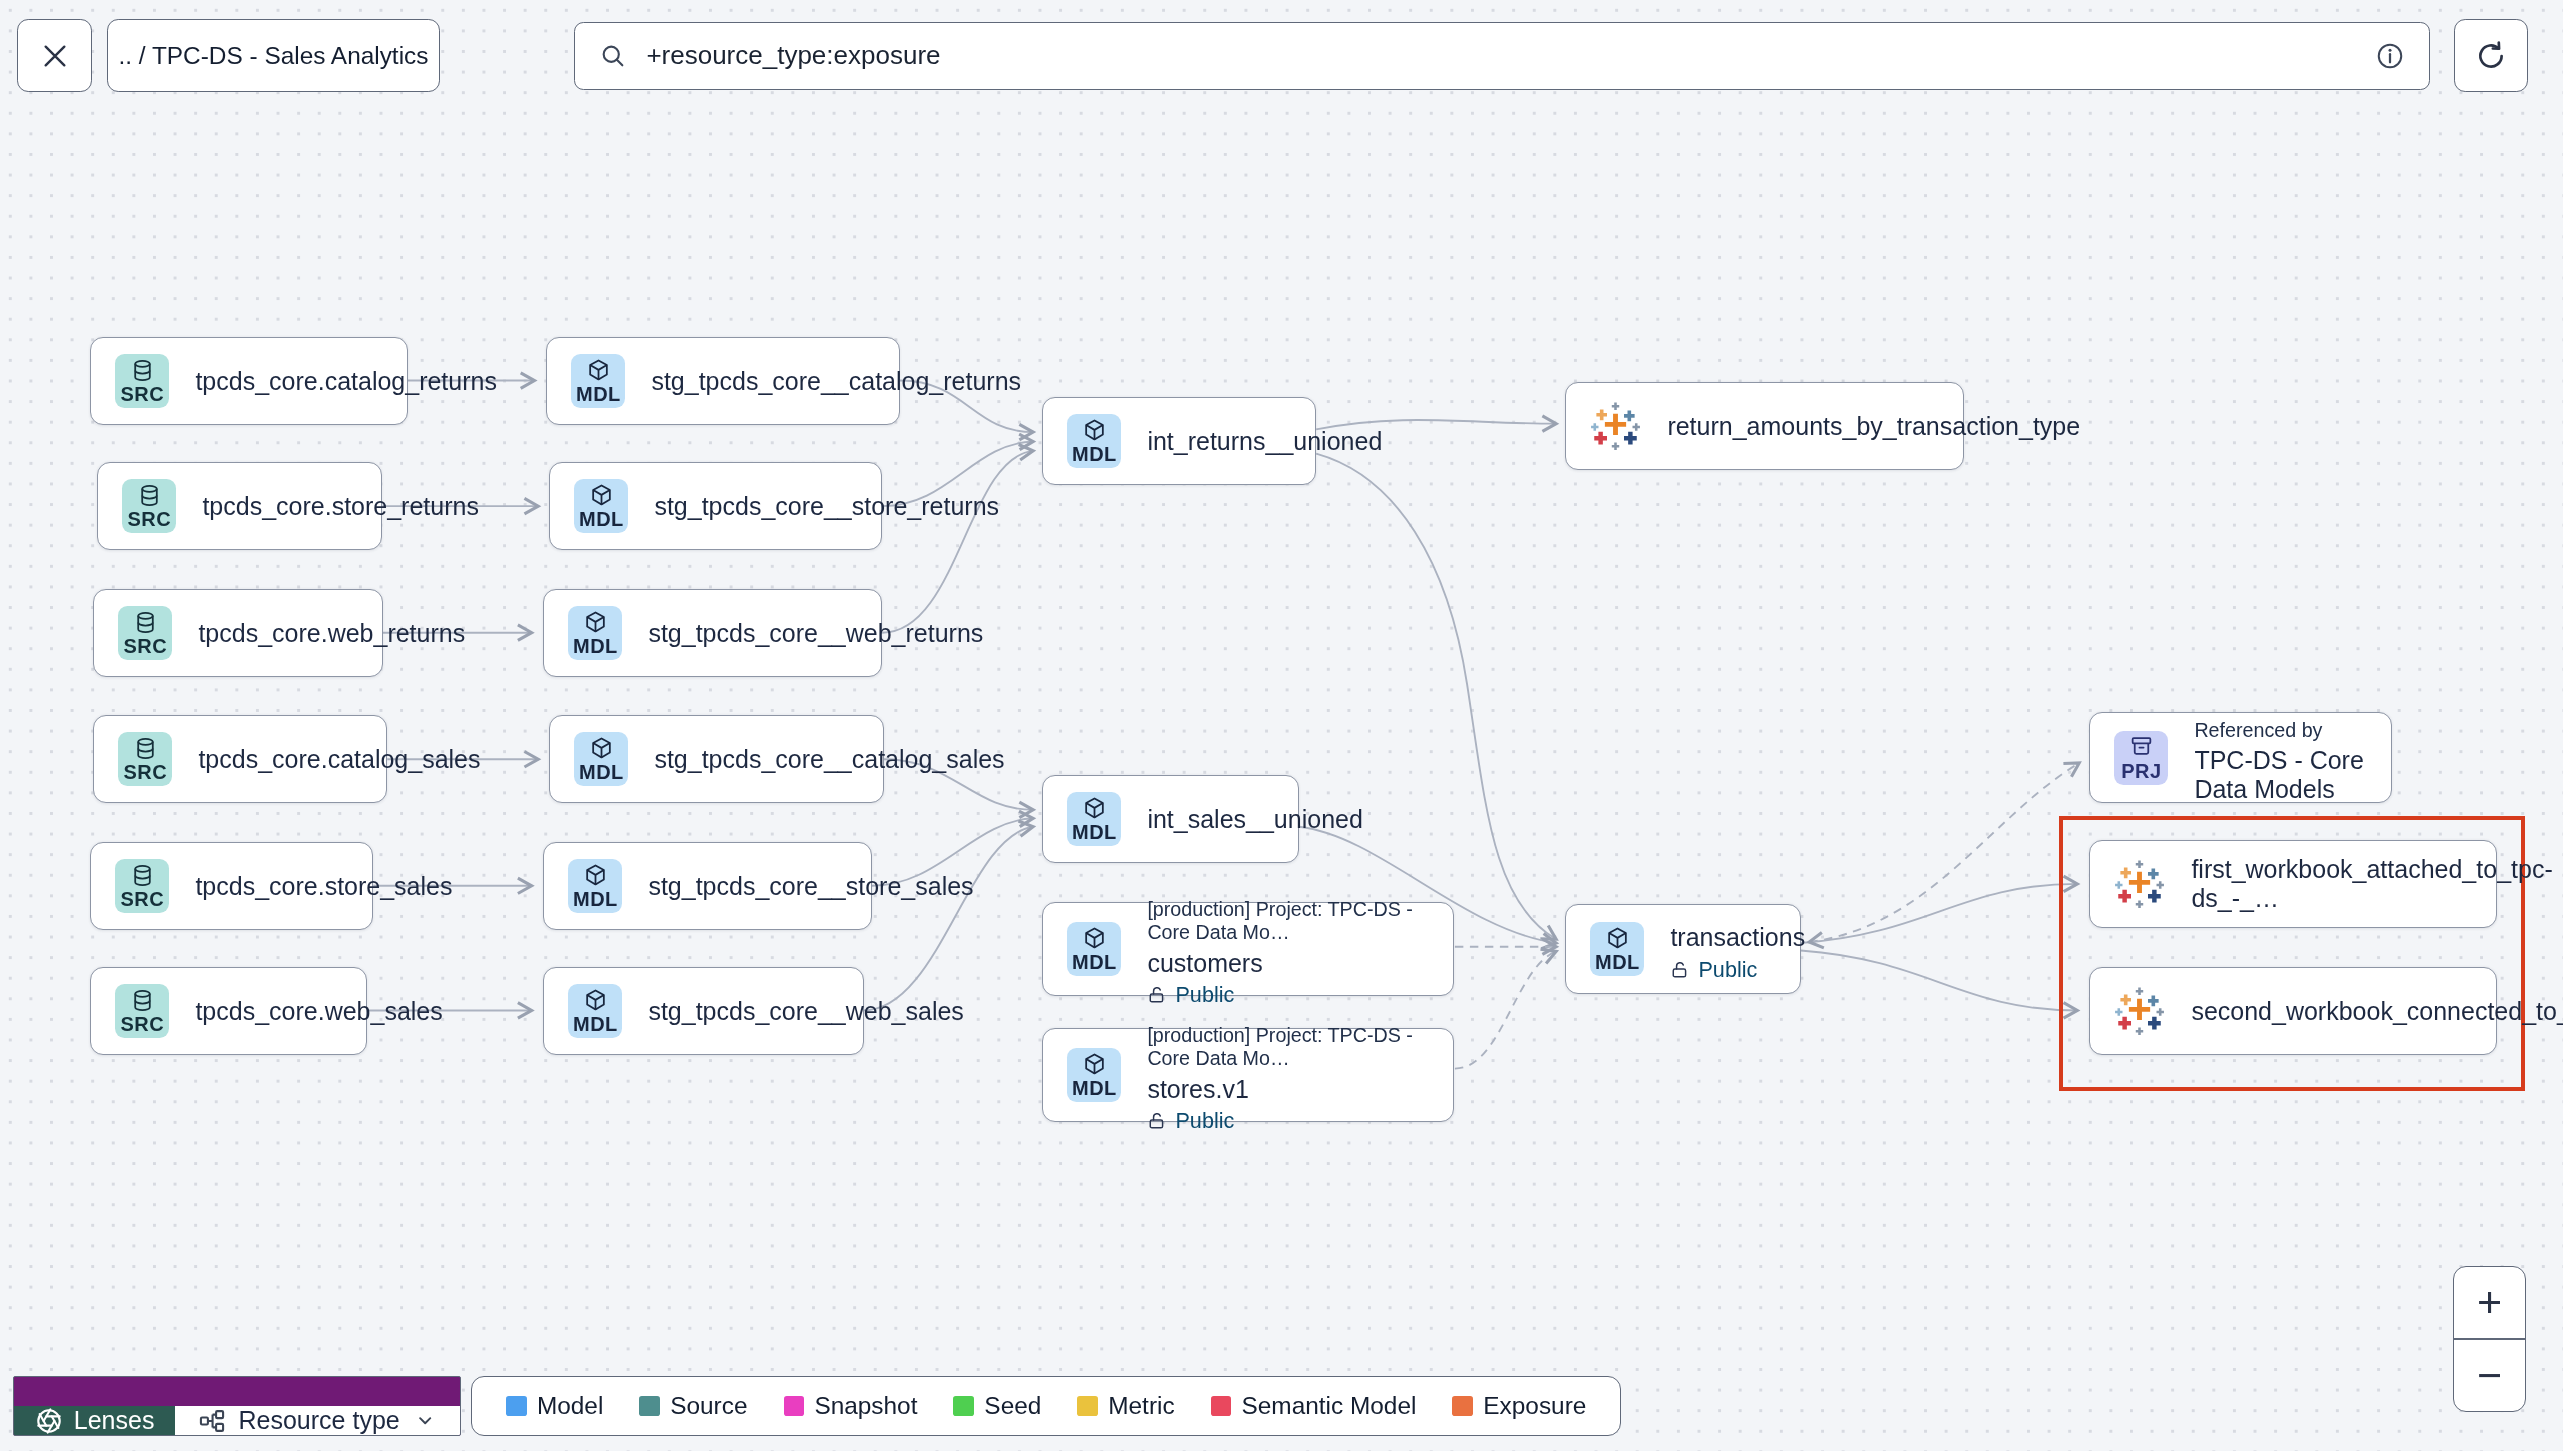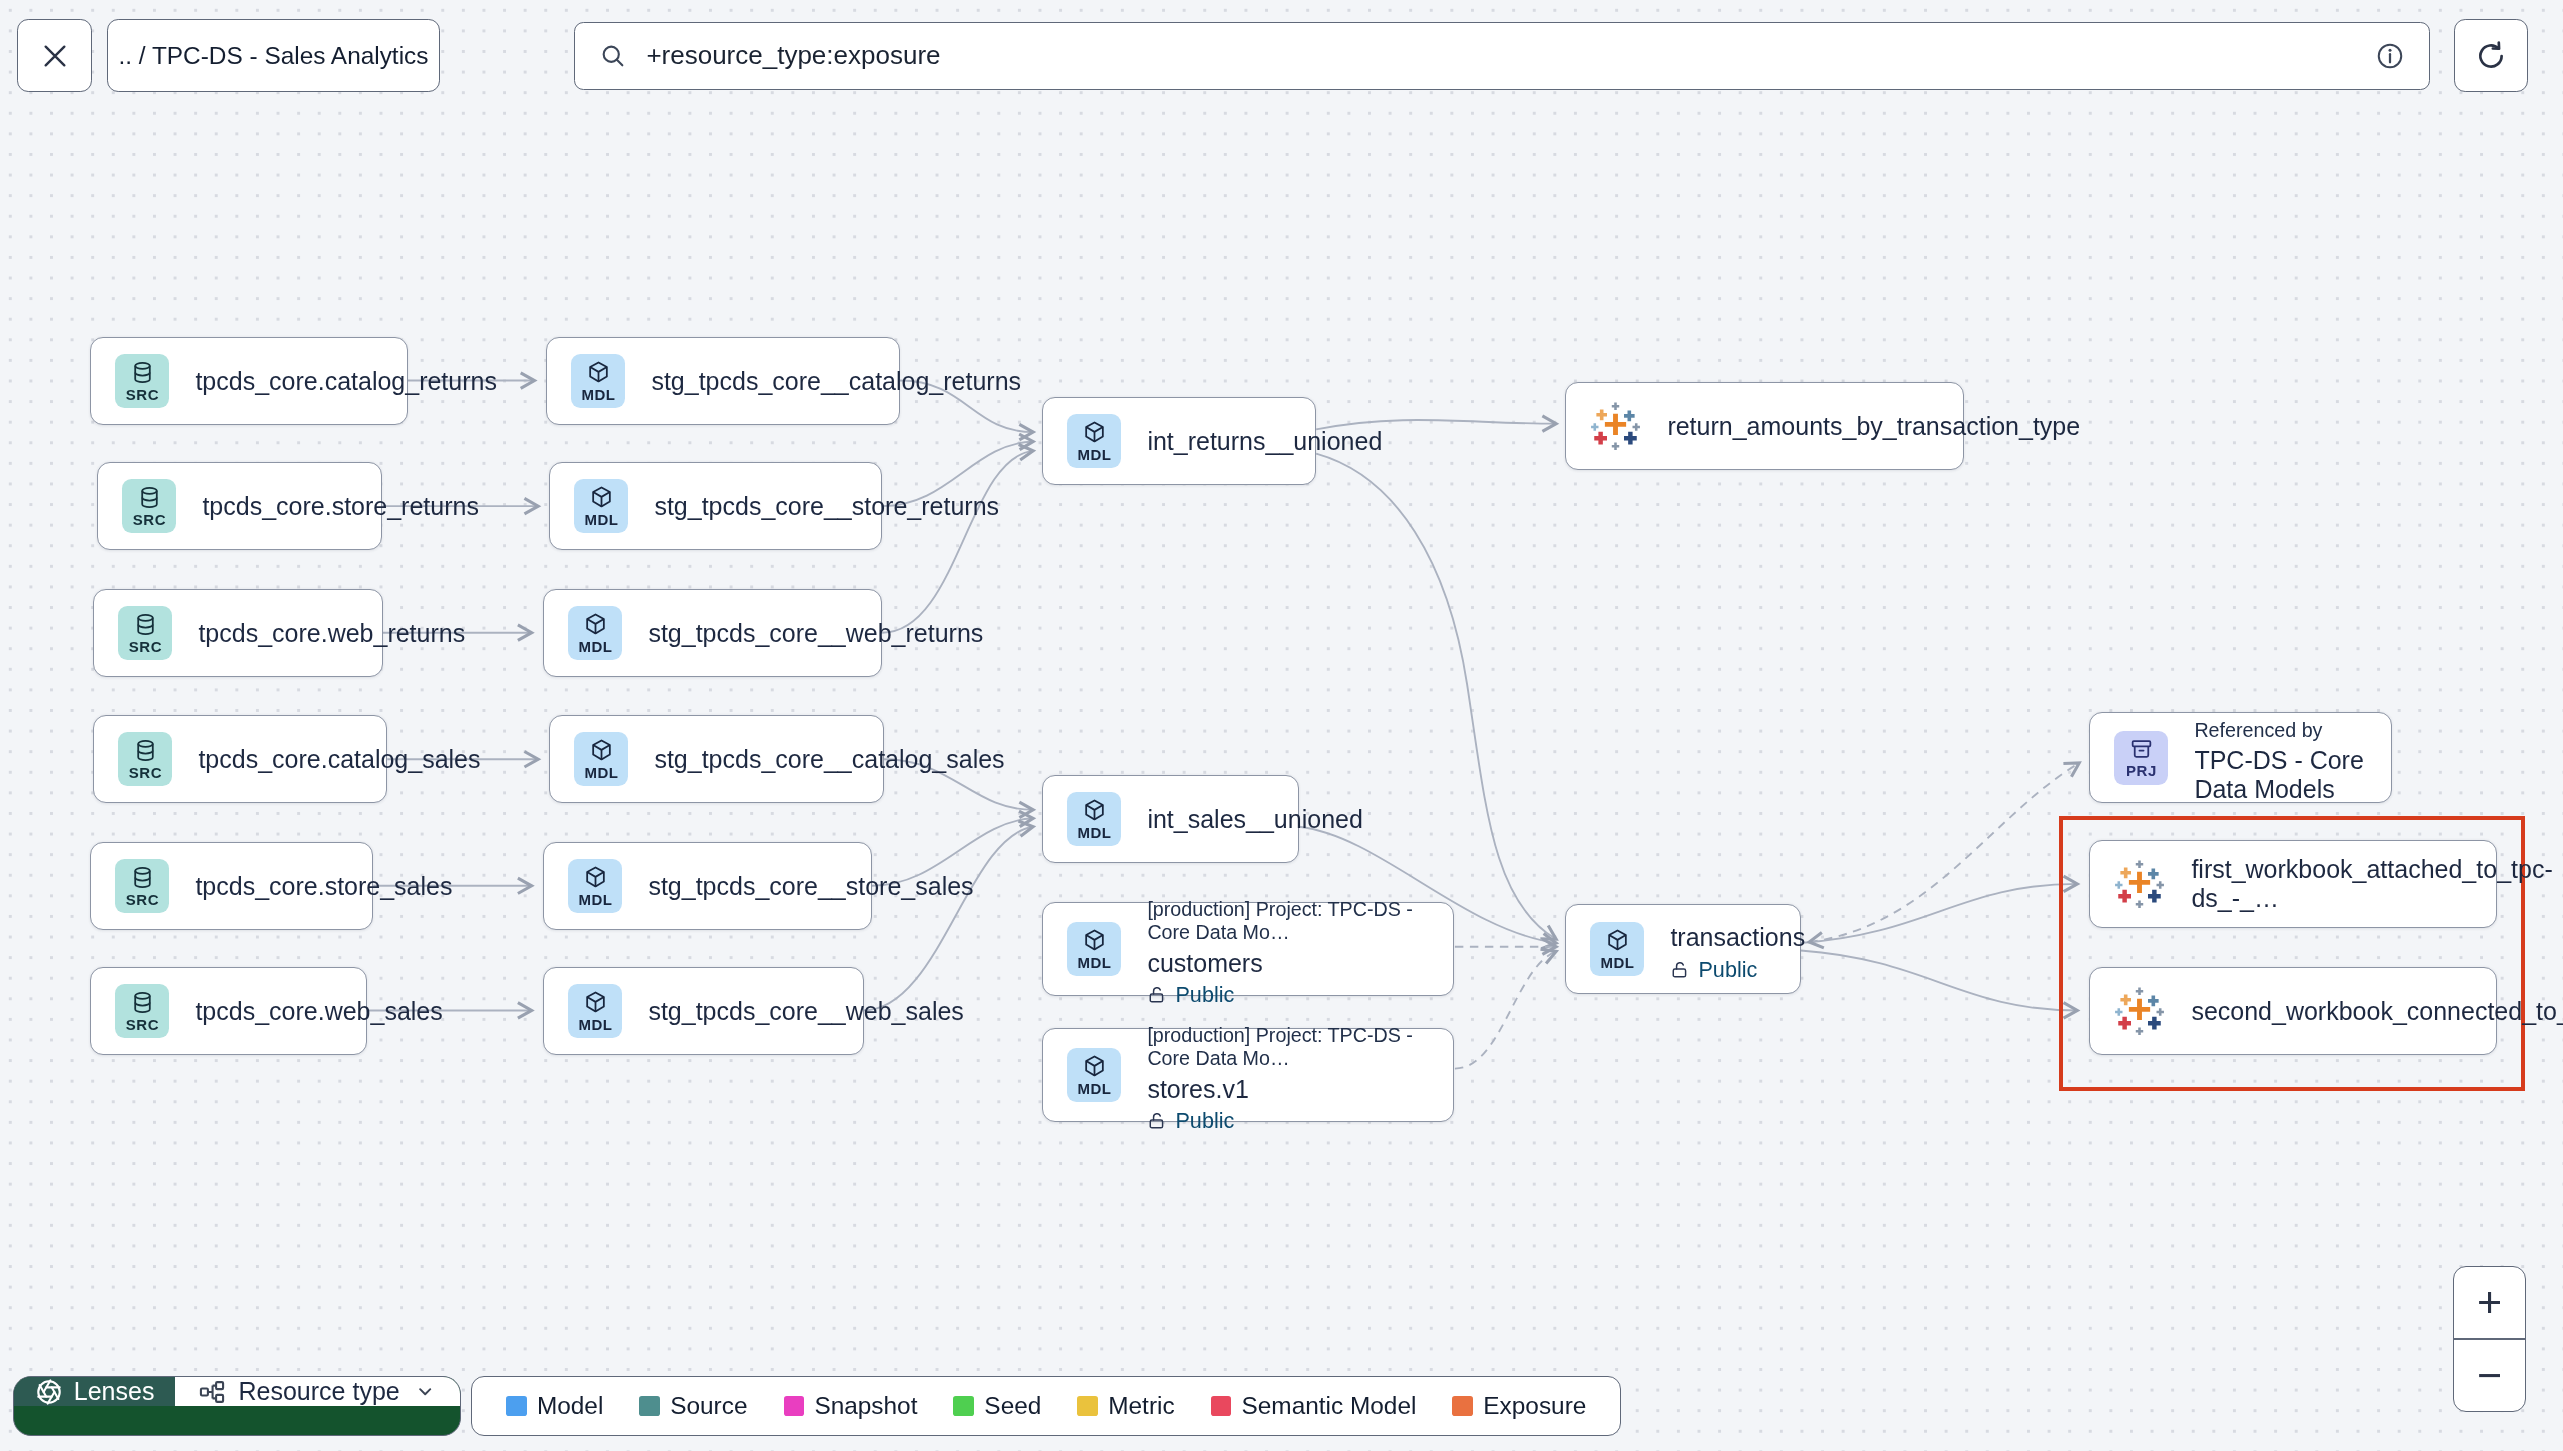--- a/index.html
+++ b/index.html
@@ -29,40 +29,40 @@
   .node{
     position:absolute;background:#fff;border:1.9px solid #8d95a5;border-radius:13px;
     box-sizing:border-box;display:flex;align-items:center;gap:26px;padding:0 24.4px;
     box-shadow:0 0.9px 2.8px rgba(40,50,70,.10);font-size:25px;color:#1d2840;cursor:pointer;z-index:6;
   }
   .chip{
     width:54px;height:54px;border-radius:9.4px;flex:0 0 auto;
     display:flex;flex-direction:column;align-items:center;justify-content:center;
   }
   .chip svg{width:25px;height:25px;}
-  .chip .chip-label{font-size:15px;font-weight:700;color:#15303a;line-height:1;margin-top:1.9px;letter-spacing:0.5px;}
+  .chip .chip-label{font-size:20px;font-weight:700;color:#15303a;line-height:1;margin-top:1.9px;letter-spacing:0.5px;}
   .chip.src{background:#b2e2de;}
   .chip.mdl{background:#bfe0f8;}
   .chip.mdl .chip-label,.chip.prj .chip-label{color:#18263e;}
   .chip.prj{background:#c9d0f7;}
   .tableau-ico{width:51px;height:51px;flex:0 0 auto;}
   .lines{display:flex;flex-direction:column;gap:4.7px;margin-top:8px;}
   .meta{font-size:19.7px;color:#22304a;}
   .name{font-size:25px;color:#1d2840;}
   .access{font-size:21.6px;color:#0c4a6e;display:flex;align-items:center;gap:8.4px;}
   .access svg{width:19.7px;height:19.7px;}
   #edges{position:absolute;left:0;top:0;z-index:2;}
   #highlight-box{
     position:absolute;left:2059px;top:816px;width:466px;height:275px;box-sizing:border-box;
     border:4.7px solid #d63b1c;z-index:5;pointer-events:none;
   }
   
   #lenses-pill{
-    position:absolute;left:13px;top:1376px;height:60px;display:flex;align-items:flex-start;
-    border:1.9px solid #5f6879;border-radius:18px;overflow:hidden;box-sizing:border-box;background:#14532d;z-index:8;
+    position:absolute;left:13px;top:1376px;height:60px;display:flex;align-items:flex-end;
+    border:1.9px solid #5f6879;border-radius:2px;overflow:hidden;box-sizing:border-box;background:#701a75;z-index:8;
   }
   #lenses-btn{
     background:#2d5a52;color:#fff;display:flex;align-items:center;gap:11.2px;
     padding:0 20.6px;font-size:25px;cursor:pointer;
   }
   #resource-type-btn{
     display:flex;align-items:center;gap:13px;padding:0 22.5px;font-size:25px;color:#1d2840;cursor:pointer;background:#fff;
   }
   #legend{
     position:absolute;left:471px;top:1376px;height:60px;padding:13px 34px;display:flex;align-items:center;gap:36px;

